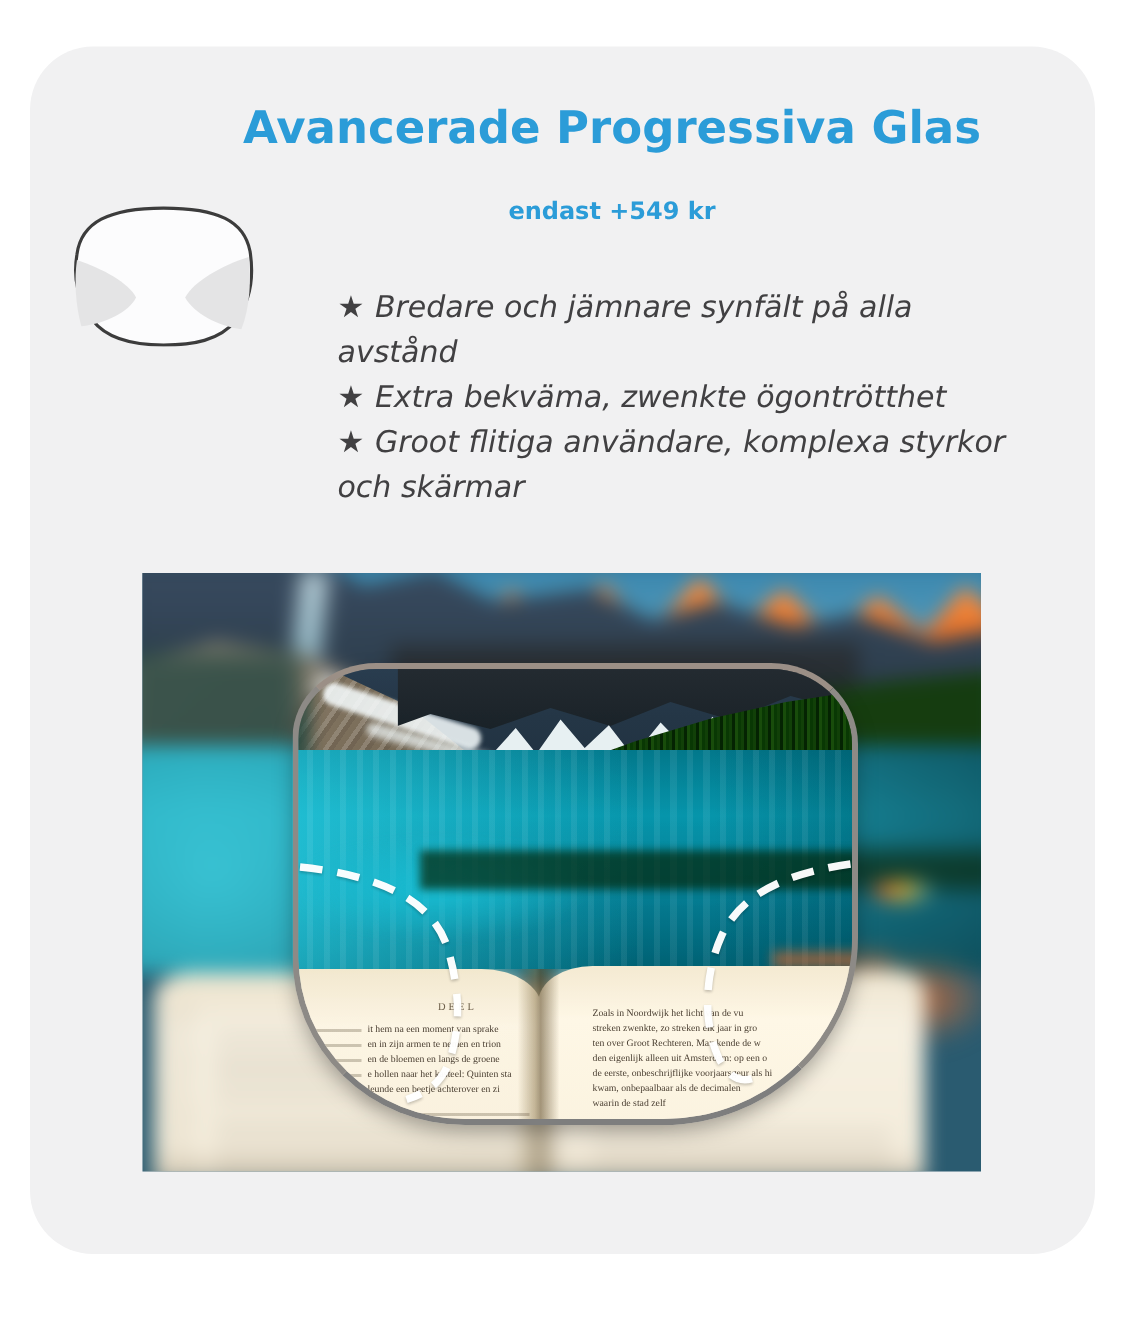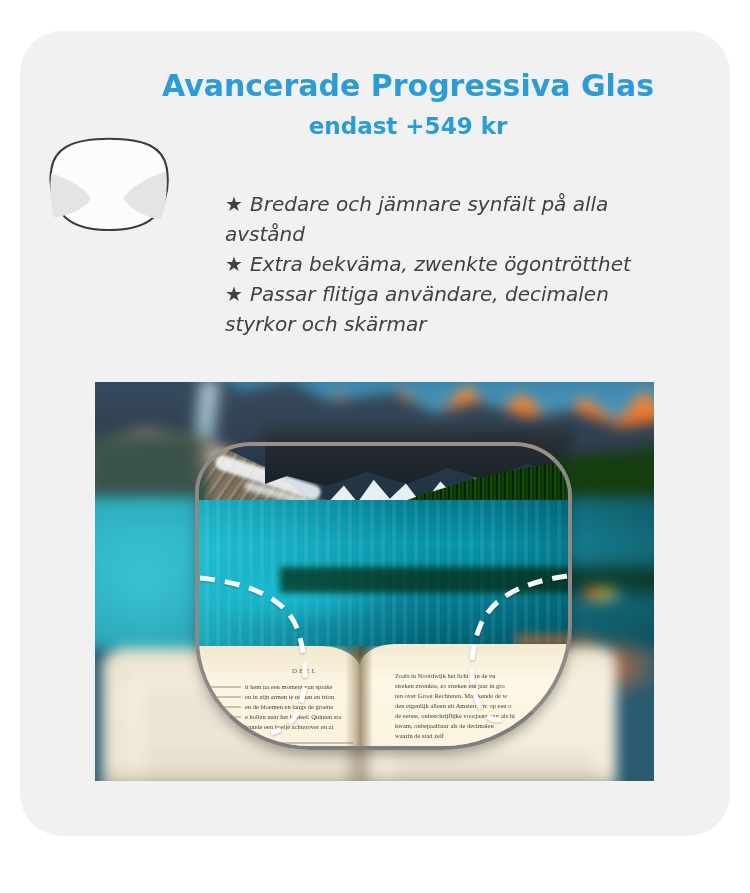--- a/index.html
+++ b/index.html
@@ -8,21 +8,21 @@
     font-family:"DejaVu Sans","Liberation Sans",sans-serif;
     position:relative;overflow:hidden;
   }
   .card{
     position:absolute;left:20px;top:31px;width:710px;height:805px;
     background:#f1f1f2;border-radius:42px;
   }
   
   .header{position:absolute;left:130px;top:39px;width:516px;text-align:center;}
   .title{font-size:30px;font-weight:bold;color:#2b9cd8;line-height:32px;margin:0;}
-  .subtitle{font-size:23px;font-weight:600;color:#2b9cd8;line-height:30px;margin-top:9px;}
+  .subtitle{font-size:16px;font-weight:600;color:#2b9cd8;line-height:30px;margin-top:24px;}
   .lens-icon{position:absolute;left:21px;top:100px;width:136px;height:100px;}
   
   .features{position:absolute;left:205px;top:158px;width:460px;color:#414042;
     font-size:20px;line-height:30px;}
   .feature{margin:0;font-style:italic;}
   .feature .star{margin-right:7px;}
   
   .photo{position:absolute;left:75px;top:351px;width:559px;height:399px;overflow:hidden;background:#2a5b70;}
   .scene{position:absolute;left:0;top:0;width:559px;height:399px;}
   .scene-blur-host .scene{filter:blur(6px) saturate(1.08);transform:scale(1.04);}
@@ -122,21 +122,21 @@
   </svg>
 
   <div class="header">
     <h1 class="title">Avancerade Progressiva Glas</h1>
     <div class="subtitle">endast +549 kr</div>
   </div>
 
   <div class="features">
     <p class="feature"><span class="star">★</span><span>Bredare och jämnare synfält på alla avstånd</span></p>
     <p class="feature"><span class="star">★</span><span>Extra bekväma, zwenkte ögontrötthet</span></p>
-    <p class="feature"><span class="star">★</span><span>Passar flitiga användare, decimalen styrkor och skärmar</span></p>
+    <p class="feature"><span class="star">★</span><span>Groot flitiga användare, komplexa styrkor och skärmar</span></p>
   </div>
 
   <div class="photo">
     <div class="scene-blur-host">
   <div class="scene">
     <div class="sky"></div>
     <div class="peaks"></div>
     <div class="rock"></div>
     <div class="waterfall"></div>
     <div class="scree"></div>

